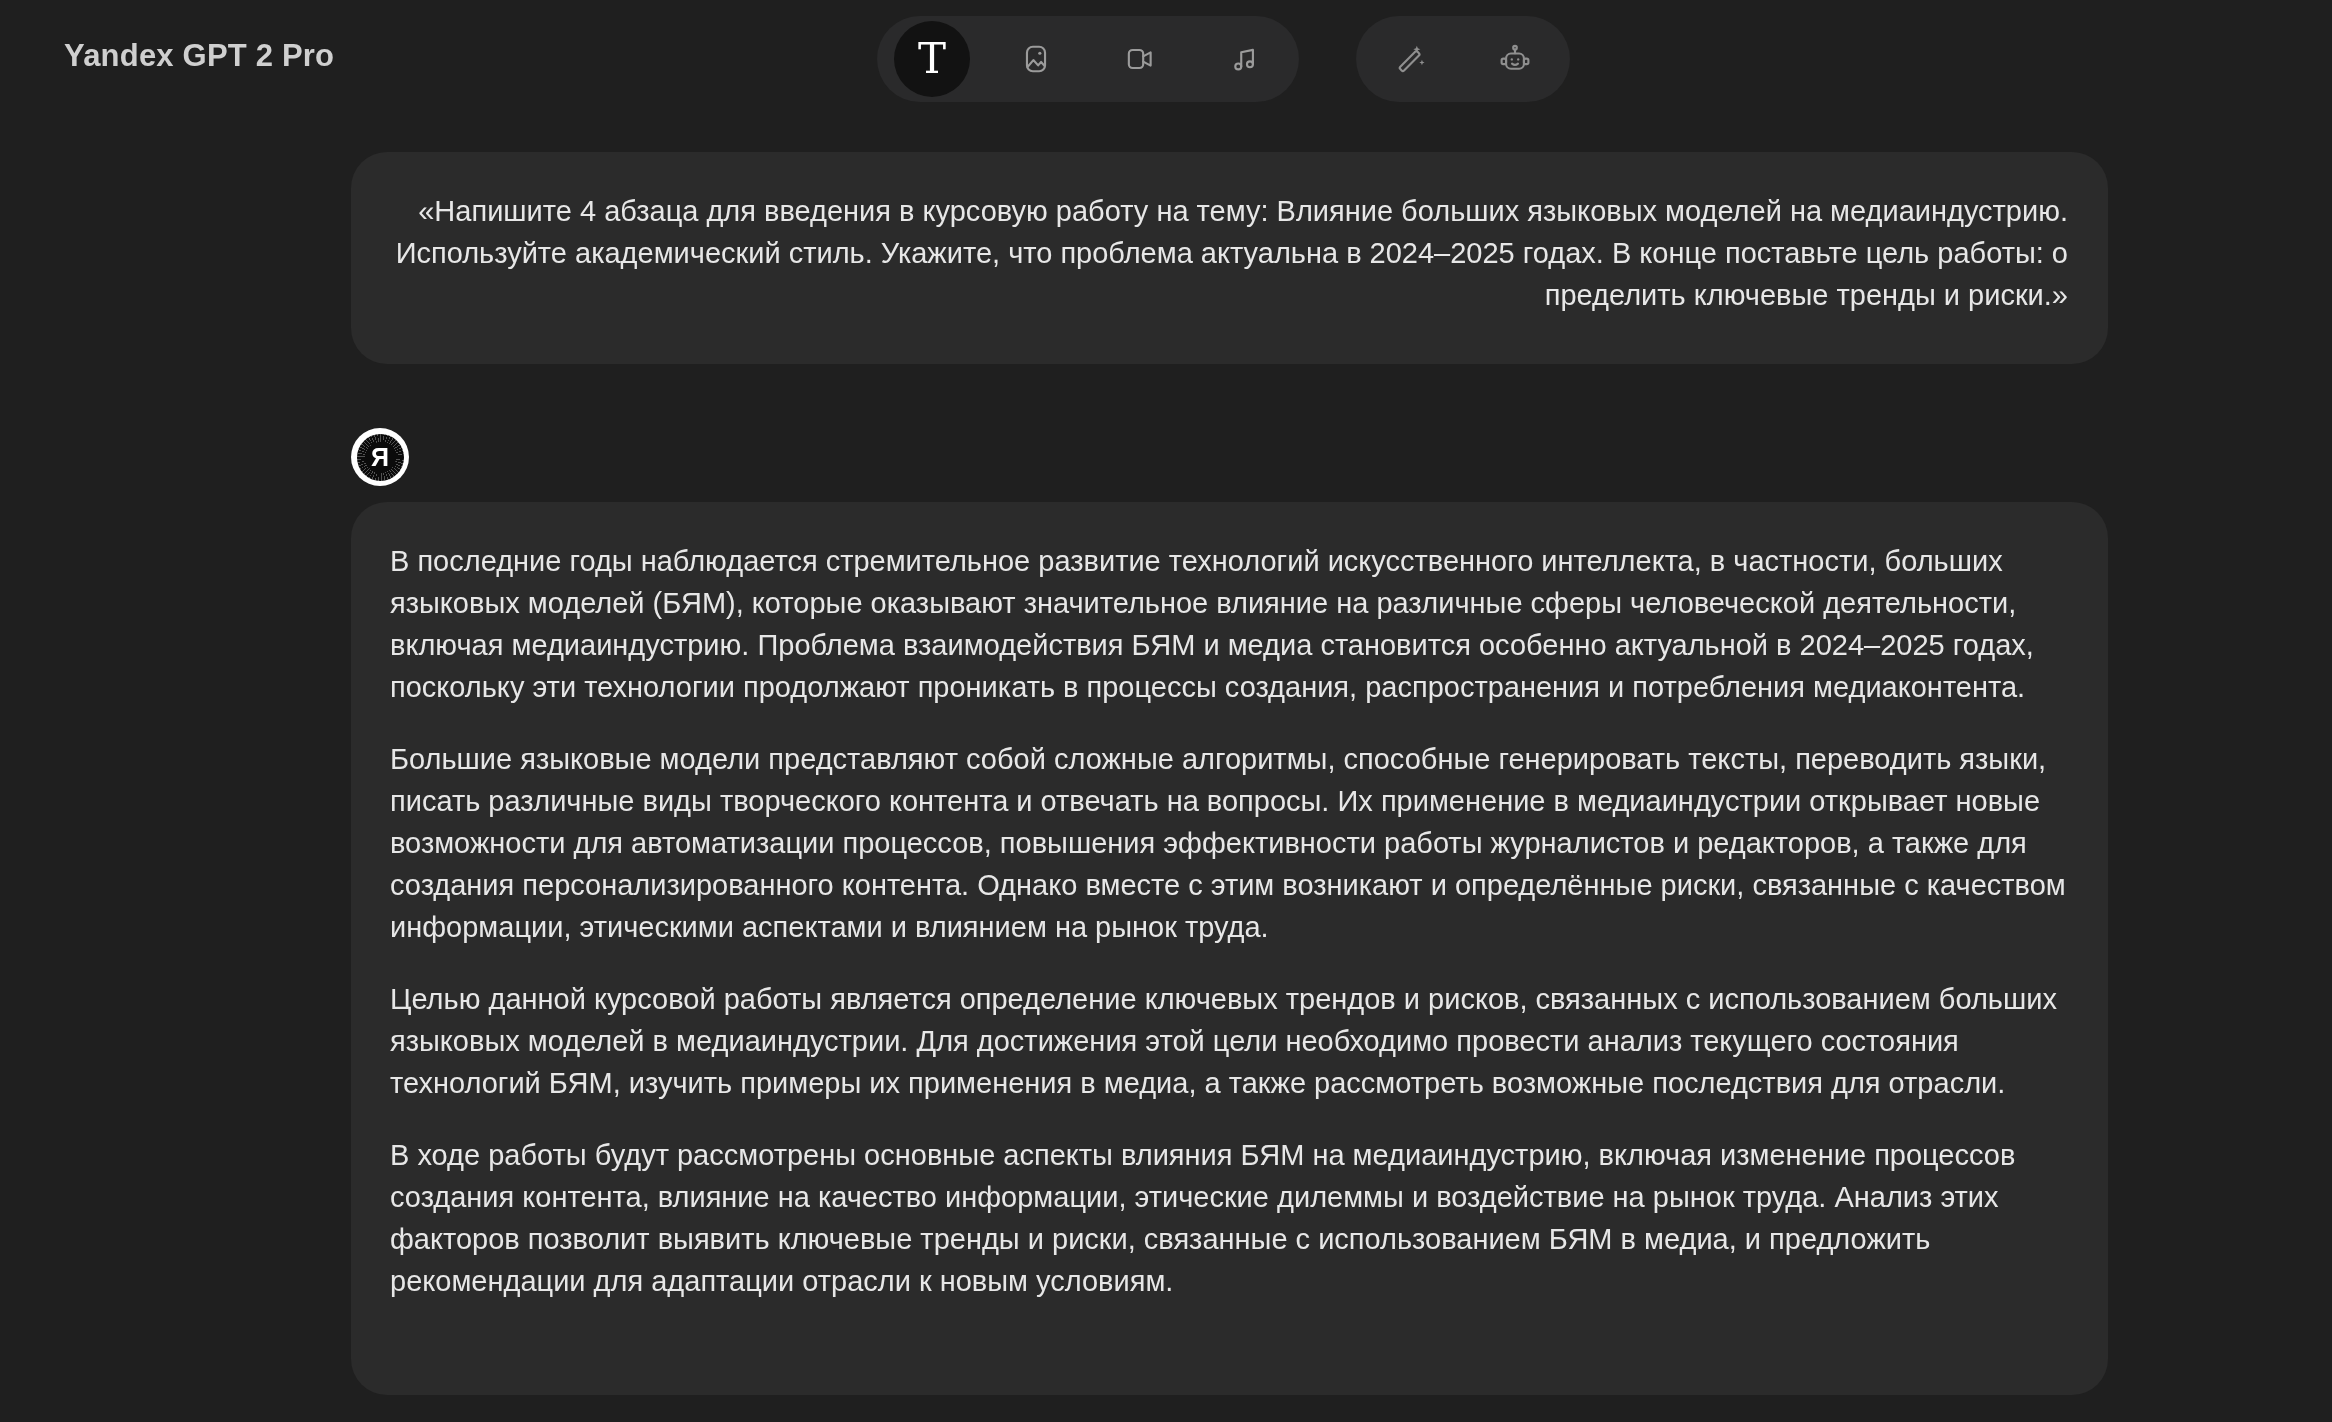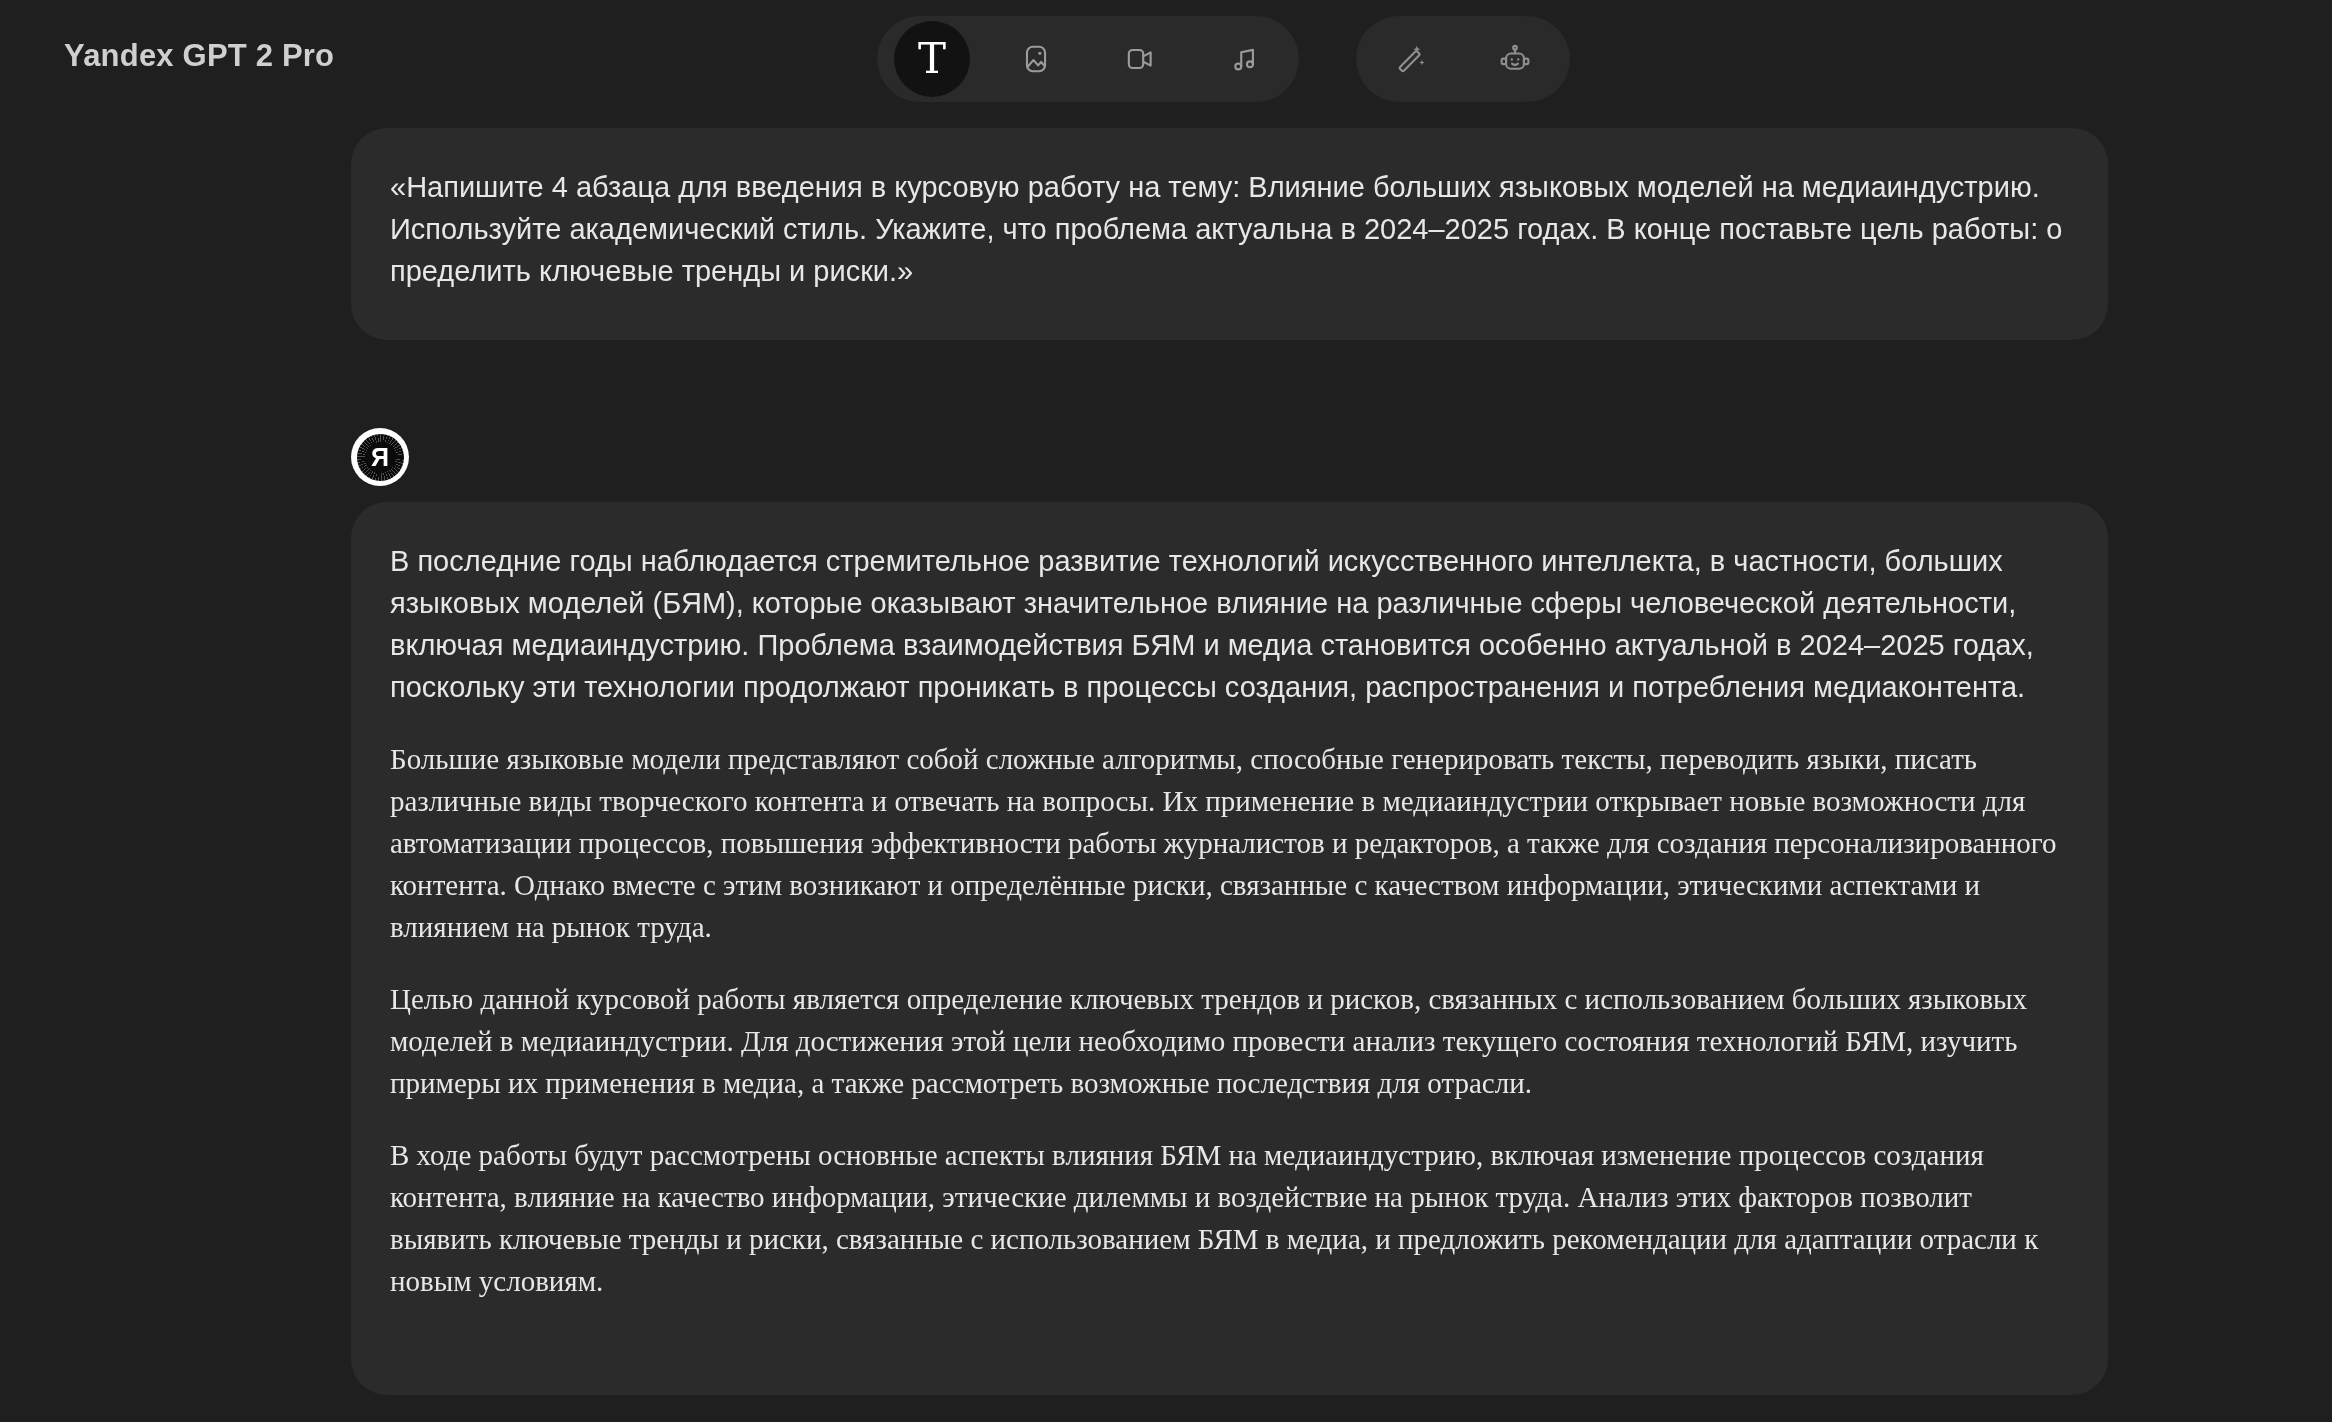--- a/index.html
+++ b/index.html
@@ -43,23 +43,23 @@
     font-size:42px; line-height:1; color:#ffffff; font-weight:500;
   }
 
   
   .bubble {
     position:absolute; left:351px; width:1757px;
     background:#2b2b2b; border-radius:36px;
     padding:38px 40px 48px 39px;
     font-size:29px; line-height:42px; color:#e7e7e7;
   }
-  .user-bubble { top:128px; min-height:204px; word-break:break-all; }
+  .user-bubble { top:152px; min-height:204px; word-break:break-all;text-align:right; }
   .assistant-bubble { top:502px; min-height:893px; }
-  .assistant-bubble p + p { margin-top:30px;font-family:Liberation Serif, serif; }
+  .assistant-bubble p + p { margin-top:30px; }
 
   .avatar {
     position:absolute; left:351px; top:428px;
     width:58px; height:58px; border-radius:50%;
     background:#ffffff;
     display:flex; align-items:center; justify-content:center;
   }
   .avatar-inner {
     width:47px; height:47px; border-radius:50%;
     background:

